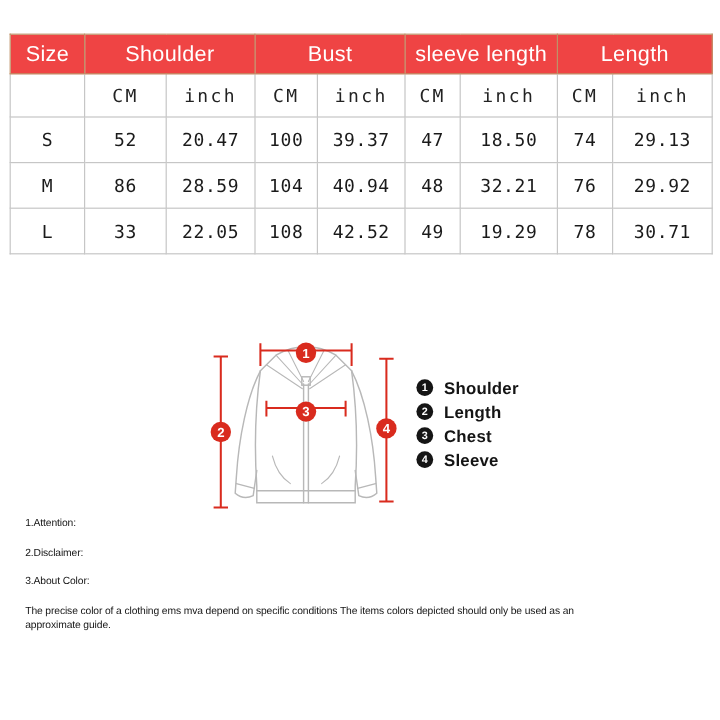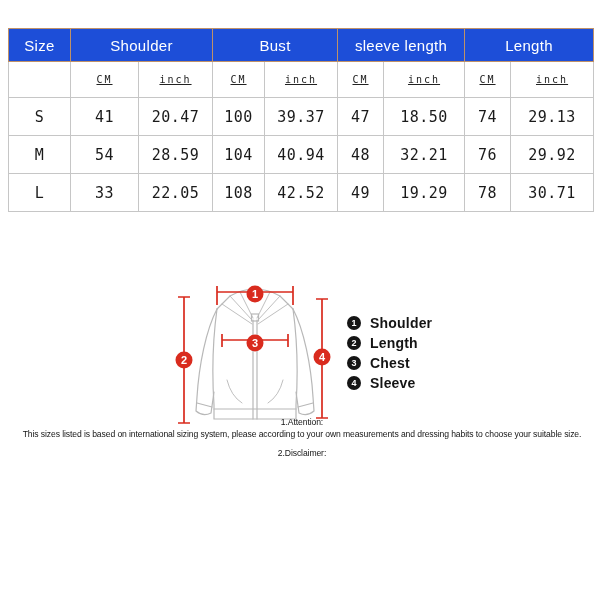--- a/index.html
+++ b/index.html
@@ -11,46 +11,46 @@
   .size-table{
     position:absolute;left:8px;top:28px;width:585px;
     border-collapse:collapse;table-layout:fixed;
     font-family:"DejaVu Sans Mono","Liberation Mono",monospace;
   }
   .size-table td,.size-table th{
     border:1px solid #c6c6c6;text-align:center;vertical-align:middle;padding:0;
     font-weight:normal;background:#ffffff;
   }
   .size-table thead tr.group-row th{
-    background:#1d4ed8;color:#ffffff;height:32px;
-    font-family:"Liberation Sans",sans-serif;font-size:15px;letter-spacing:.3px;
+    background:#ef4444;color:#ffffff;height:32px;
+    font-family:"Liberation Sans",sans-serif;font-size:18px;letter-spacing:.3px;
     border-color:#bf9168;
   }
-  .size-table thead tr.unit-row td{height:35px;font-size:10px;letter-spacing:2px;color:#222;text-decoration:underline;}
+  .size-table thead tr.unit-row td{height:35px;font-size:15px;letter-spacing:2px;color:#222;}
   .size-table tbody td{height:37px;font-size:15px;letter-spacing:.5px;color:#1a1a1a;}
   col.c-size{width:62px}
   col.c1{width:68px} col.c2{width:74px}
   col.c3{width:52px} col.c4{width:73px}
   col.c5{width:46px} col.c6{width:81px}
   col.c7{width:46px} col.c8{width:83px}
   
   .diagram-svg{position:absolute;left:170px;top:280px;}
   
   .legend{position:absolute;left:347px;top:316px;}
   .legend-item{display:flex;align-items:center;margin-bottom:6px;height:14px;}
   .legend-num{
     width:14px;height:14px;border-radius:50%;background:#151515;color:#fff;
     font-size:9px;line-height:14px;text-align:center;font-weight:bold;flex:0 0 14px;
   }
   .legend-label{margin-left:9px;font-size:14px;font-weight:600;color:#141414;letter-spacing:.2px;}
   
   .notes{position:absolute;left:8px;top:417px;width:588px;font-size:8.6px;
     line-height:11.5px;letter-spacing:-0.1px;color:#141414;}
   .note{margin:0 0 8px 0;}
-  .note p{margin:0;text-align:center;}
+  .note p{margin:13px;}
   .note .note-body.narrow{max-width:458px;}
 </style>
 </head>
 <body>
 
 <table class="size-table">
   <colgroup>
     <col class="c-size">
       <col class="c1">
       <col class="c2">
@@ -77,32 +77,32 @@
       <td>inch</td>
       <td>CM</td>
       <td>inch</td>
       <td>CM</td>
       <td>inch</td>
     </tr>
   </thead>
   <tbody>
     <tr>
       <td>S</td>
-      <td>41</td>
+      <td>52</td>
       <td>20.47</td>
       <td>100</td>
       <td>39.37</td>
       <td>47</td>
       <td>18.50</td>
       <td>74</td>
       <td>29.13</td>
     </tr>
     <tr>
       <td>M</td>
-      <td>54</td>
+      <td>86</td>
       <td>28.59</td>
       <td>104</td>
       <td>40.94</td>
       <td>48</td>
       <td>32.21</td>
       <td>76</td>
       <td>29.92</td>
     </tr>
     <tr>
       <td>L</td>
@@ -168,18 +168,21 @@
   </div>
   <div class="legend-item">
     <span class="legend-num">4</span>
     <span class="legend-label">Sleeve</span>
   </div>
 </div>
 
 <div class="notes">
   <div class="note">
     <p class="note-title">1.Attention:</p>
-    <p class="note-body">This sizes listed is based on international sizing system, please according to your own measurements and dressing habits to choose your suitable size.</p>
   </div>
   <div class="note">
     <p class="note-title">2.Disclaimer:</p>
   </div>
+  <div class="note">
+    <p class="note-title">3.About Color:</p>
+    <p class="note-body narrow">The precise color of a clothing ems mva depend on specific conditions The items colors depicted should only be used as an approximate guide.</p>
+  </div>
 </div>
 
 </body></html>

